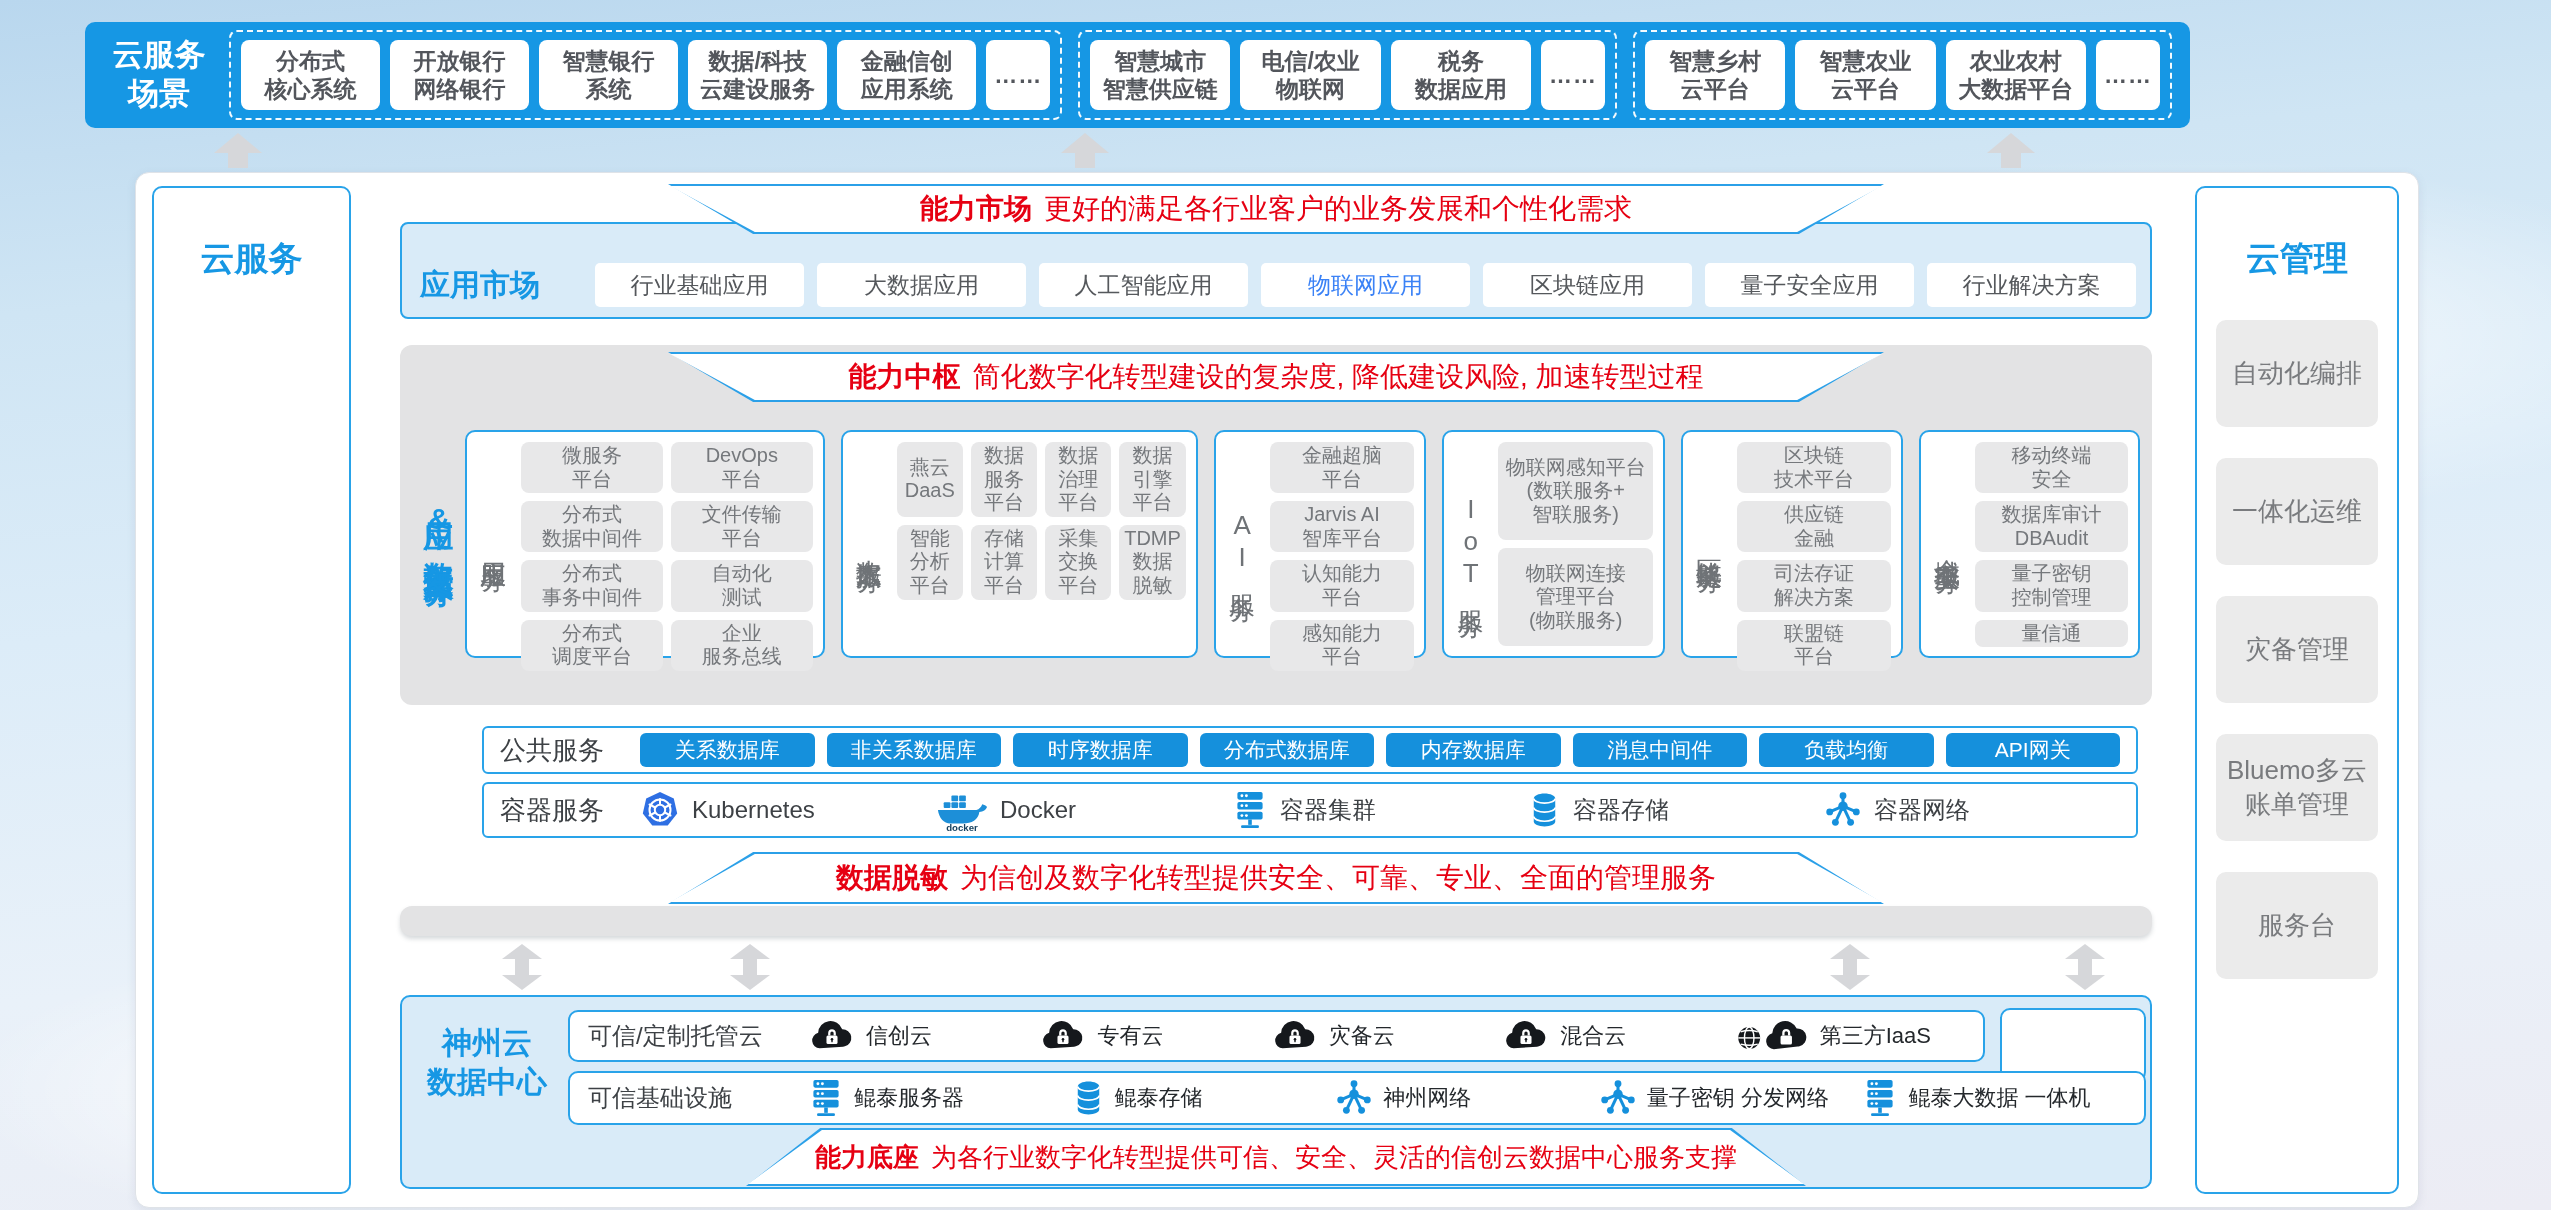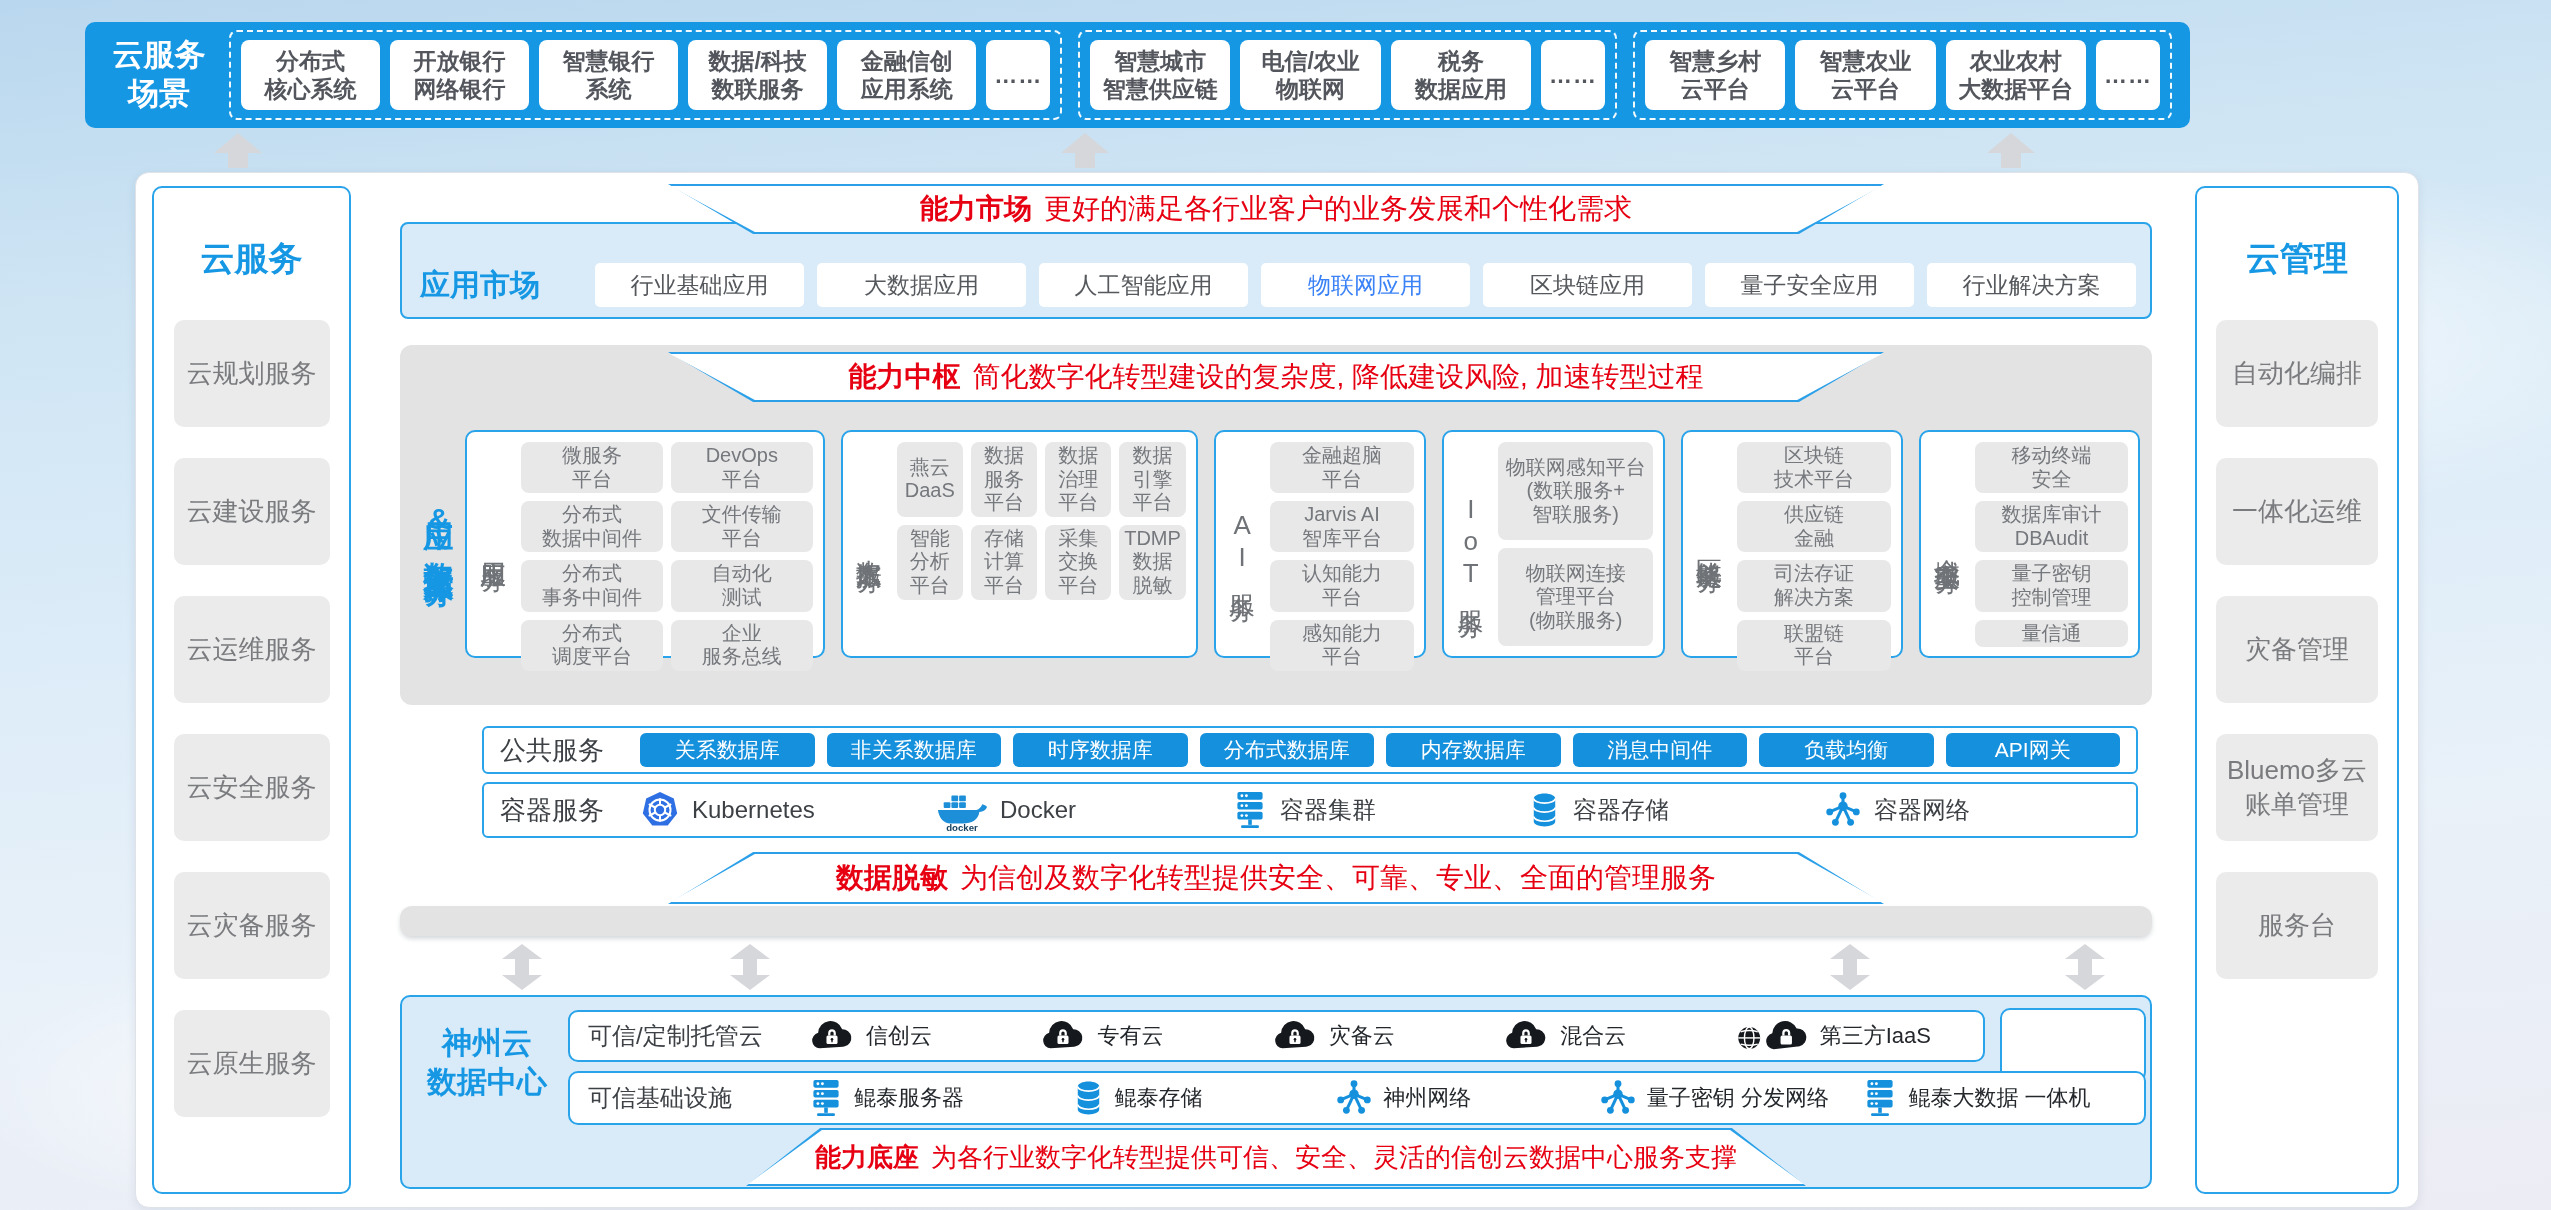--- a/index.html
+++ b/index.html
@@ -116,21 +116,21 @@
     <div class="scen-title">云服务场景</div>
     <div style="display:flex;flex:1;gap:16px;height:90px">
         <div class="scen-group" style="flex: 5.5 1 0px;">
           <div class="scen-box">分布式
 核心系统</div>
           <div class="scen-box">开放银行
 网络银行</div>
           <div class="scen-box">智慧银行
 系统</div>
           <div class="scen-box">数据/科技
-数联服务</div>
+云建设服务</div>
           <div class="scen-box">金融信创
 应用系统</div>
           <div class="scen-box dots">……</div>
         </div>
         <div class="scen-group" style="flex: 3.5 1 0px;">
           <div class="scen-box">智慧城市
 智慧供应链</div>
           <div class="scen-box">电信/农业
 物联网</div>
           <div class="scen-box">税务
@@ -159,28 +159,20 @@
     </div>
   <div class="up-arrow" style="left:1987px;top:133px">
       <div class="head"></div>
       <div class="stem"></div>
     </div>
 
   <div class="main-panel"></div>
 
   <div class="sidebar sidebar-left">
     <div class="sidebar-title">云服务</div>
-    <div class="side-items">
-        <div class="side-item">云规划服务</div>
-        <div class="side-item">云建设服务</div>
-        <div class="side-item">云运维服务</div>
-        <div class="side-item">云安全服务</div>
-        <div class="side-item">云灾备服务</div>
-        <div class="side-item">云原生服务</div>
-      </div>
   </div>
 
   <div class="sidebar sidebar-right">
     <div class="sidebar-title">云管理</div>
     <div class="side-items">
         <div class="side-item">自动化编排</div>
         <div class="side-item">一体化运维</div>
         <div class="side-item">灾备管理</div>
         <div class="side-item">Bluemo多云
 账单管理</div>

